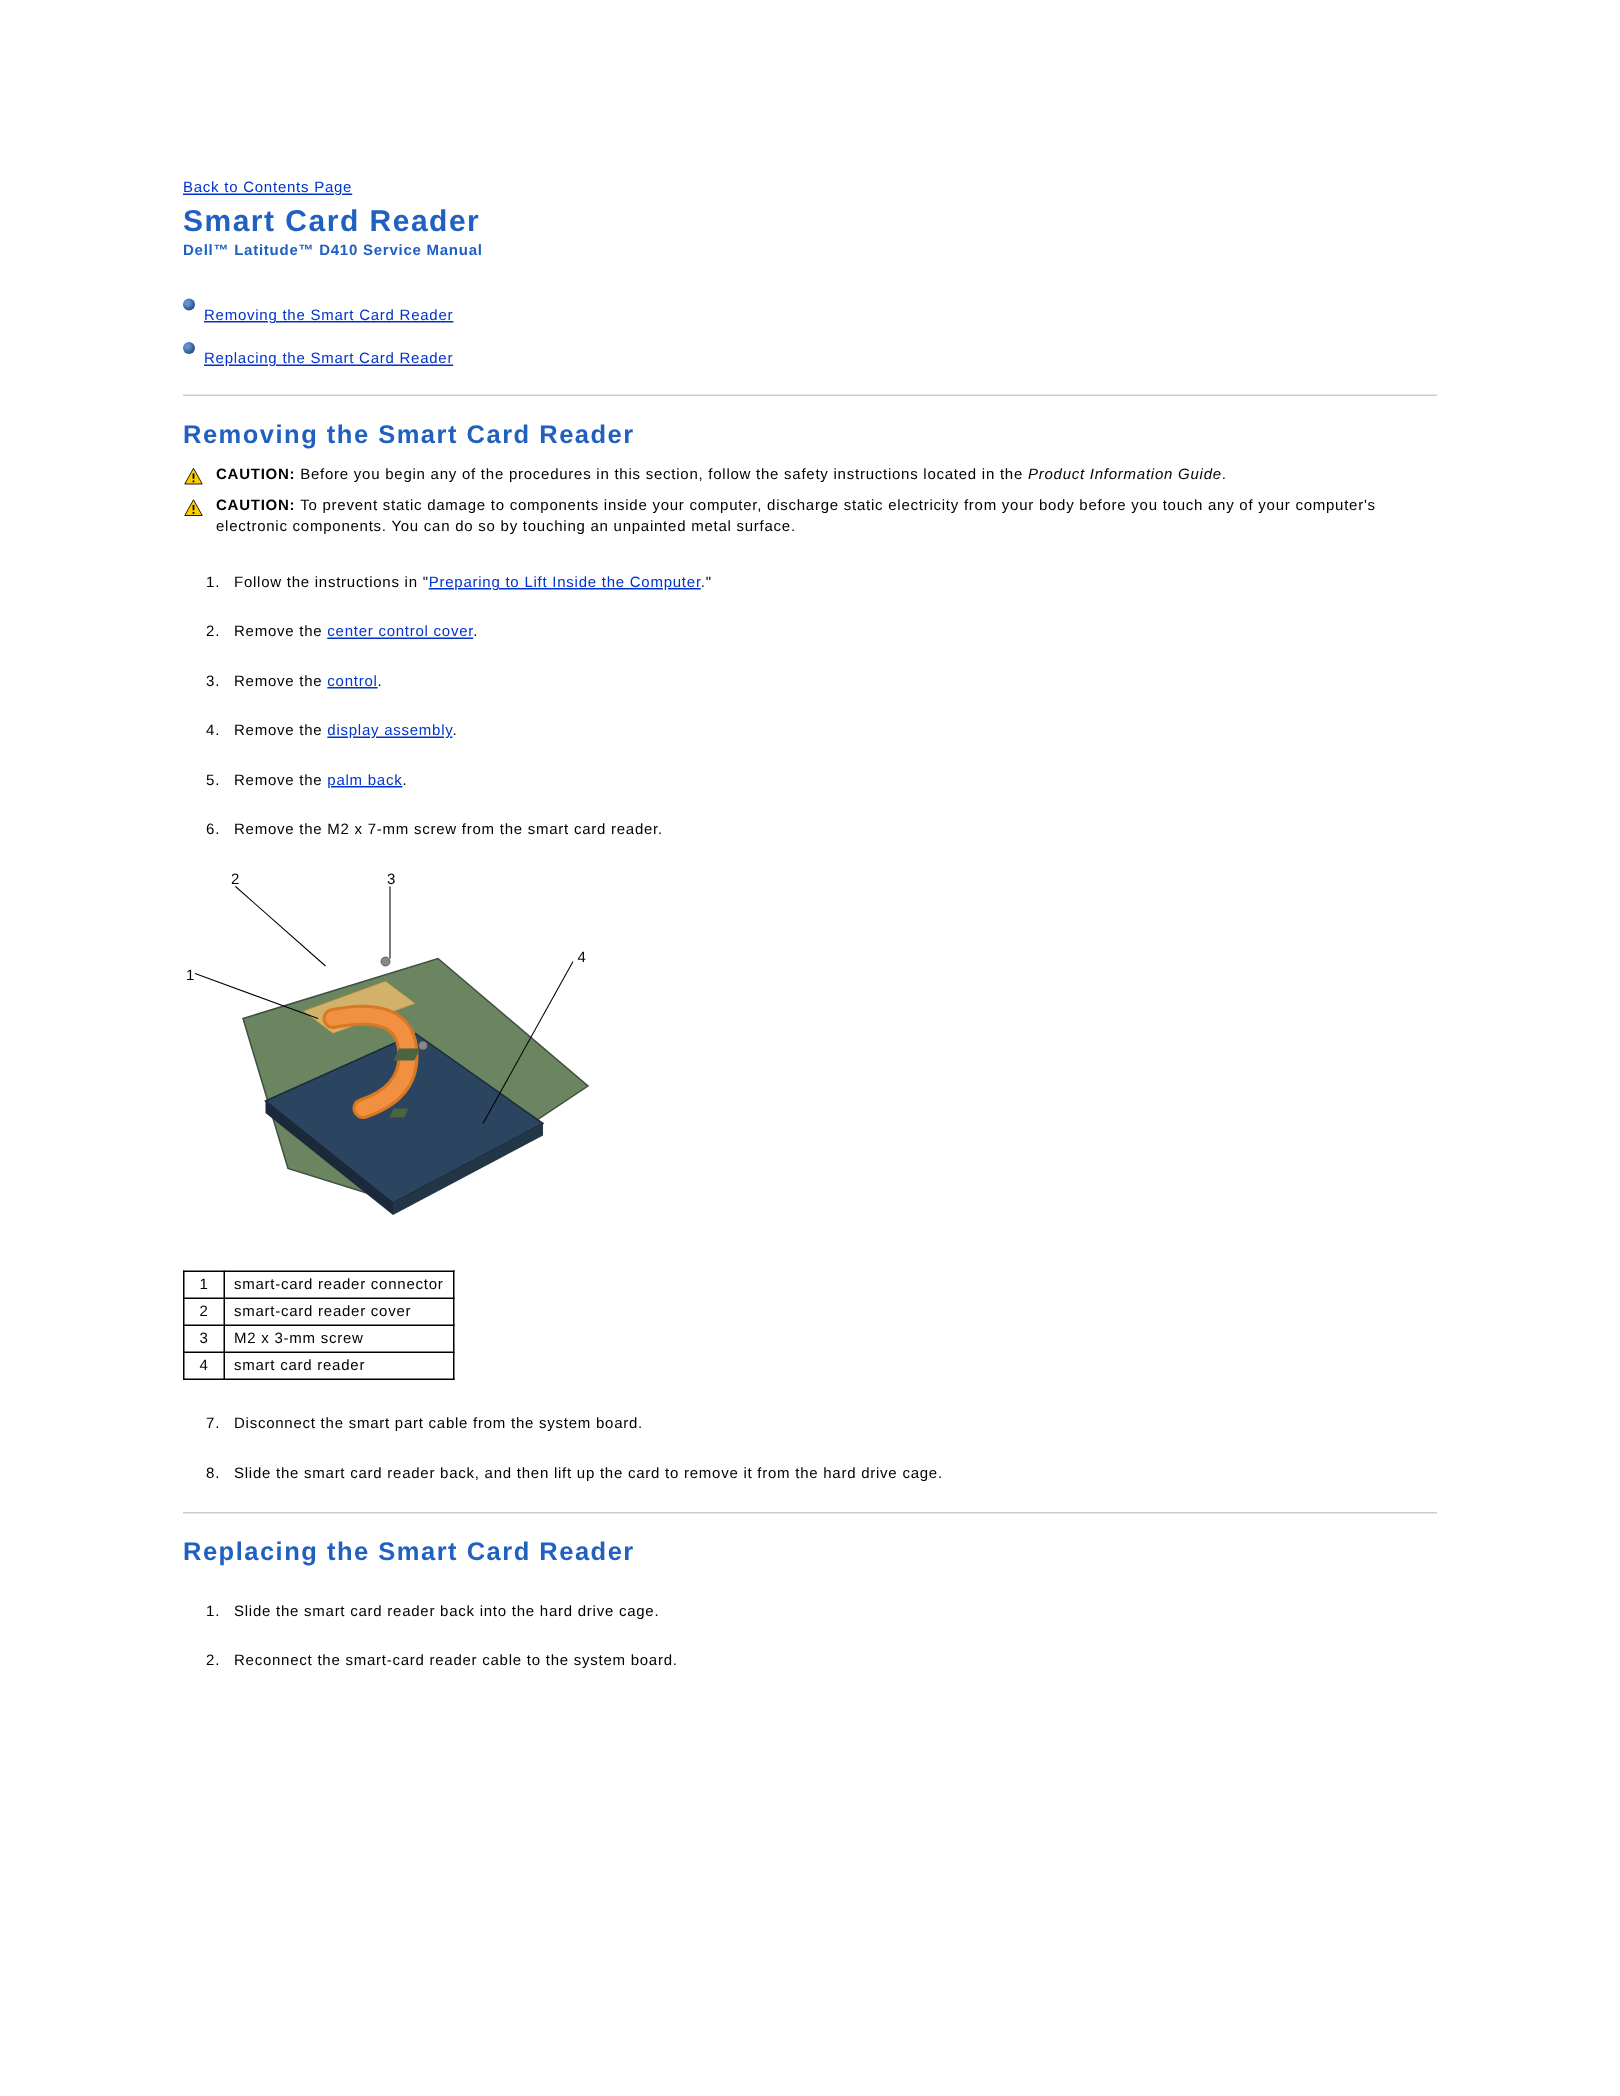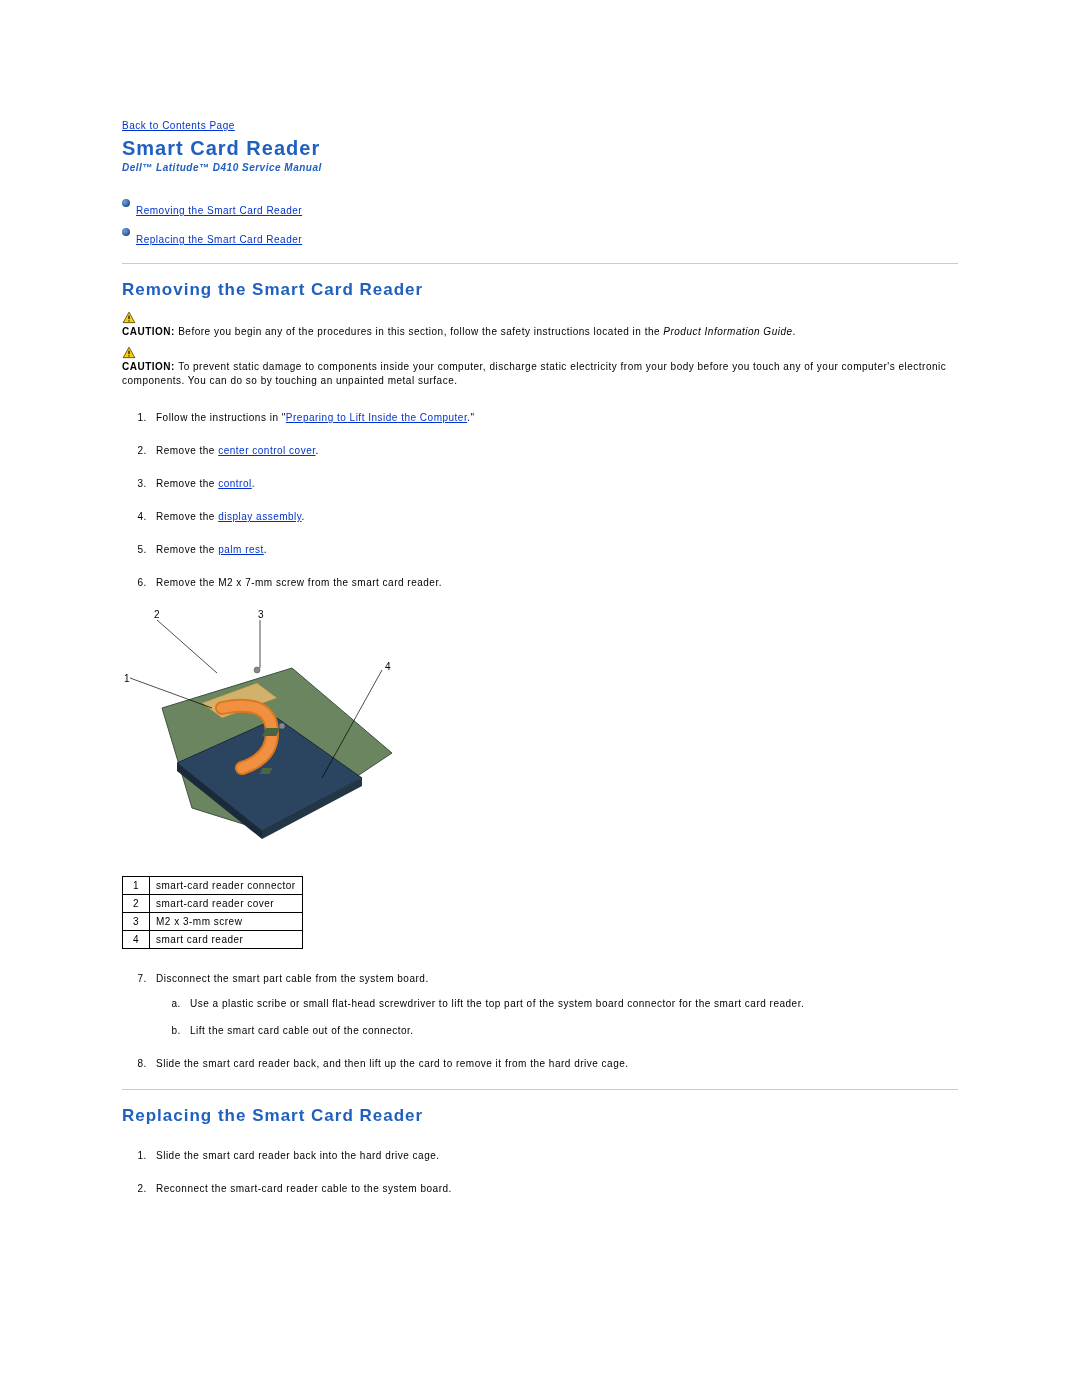--- a/index.html
+++ b/index.html
@@ -20,21 +20,20 @@
     font-size: 20px;
     font-weight: bold;
     margin: 6px 0 2px 0;
     letter-spacing: 1px;
   }
   .subtitle {
     color: #2060c0;
     font-size: 10px;
     font-weight: bold;
     margin-bottom: 16px;
-    font-style: italic;
   }
   .toc {
     margin: 6px 0 18px 0;
   }
   .toc-row {
     display: flex;
     align-items: center;
     margin: 2px 0;
   }
   .bullet {
@@ -54,21 +53,20 @@
     color: #2060c0;
     font-size: 17px;
     font-weight: bold;
     letter-spacing: 1px;
     margin: 12px 0 10px 0;
   }
   .caution-row {
     display: flex;
     align-items: flex-start;
     margin: 6px 0;
-    flex-direction: column;
   }
   .caution-icon {
     width: 14px;
     height: 14px;
     margin-right: 8px;
     flex-shrink: 0;
     margin-top: 1px;
   }
   .caution-text {
     line-height: 1.4;
@@ -174,21 +172,21 @@
   <li>
     <span>Remove the </span><a href="#">center control cover</a><span>.</span>
   </li>
   <li>
     <span>Remove the </span><a href="#">control</a><span>.</span>
   </li>
   <li>
     <span>Remove the </span><a href="#">display assembly</a><span>.</span>
   </li>
   <li>
-    <span>Remove the </span><a href="#">palm rest</a><span>.</span>
+    <span>Remove the </span><a href="#">palm back</a><span>.</span>
   </li>
   <li>
     <span>Remove the M2 x 7-mm screw from the smart card reader.</span>
   </li>
 </ol>
 
 <div class="diagram">
   <svg viewBox="0 0 280 258" width="280" height="258">
 
     <path d="M 40 100 L 170 60 L 270 145 L 150 225 L 70 200 Z" fill="#6a8560" stroke="#405040" stroke-width="1"></path>
@@ -237,24 +235,20 @@
   <tr>
     <td class="num">4</td>
     <td>smart card reader</td>
   </tr>
 </tbody>
   </table>
 
 <ol class="steps" start="7">
   <li>
     <span>Disconnect the smart part cable from the system board.</span>
-    <ol class="substeps">
-      <li><span>Use a plastic scribe or small flat-head screwdriver to lift the top part of the system board connector for the smart card reader.</span></li>
-      <li><span>Lift the smart card cable out of the connector.</span></li>
-    </ol>
   </li>
   <li>
     <span>Slide the smart card reader back, and then lift up the card to remove it from the hard drive cage.</span>
   </li>
 </ol>
 
 <hr>
 
 <div class="section-title">Replacing the Smart Card Reader</div>
 

